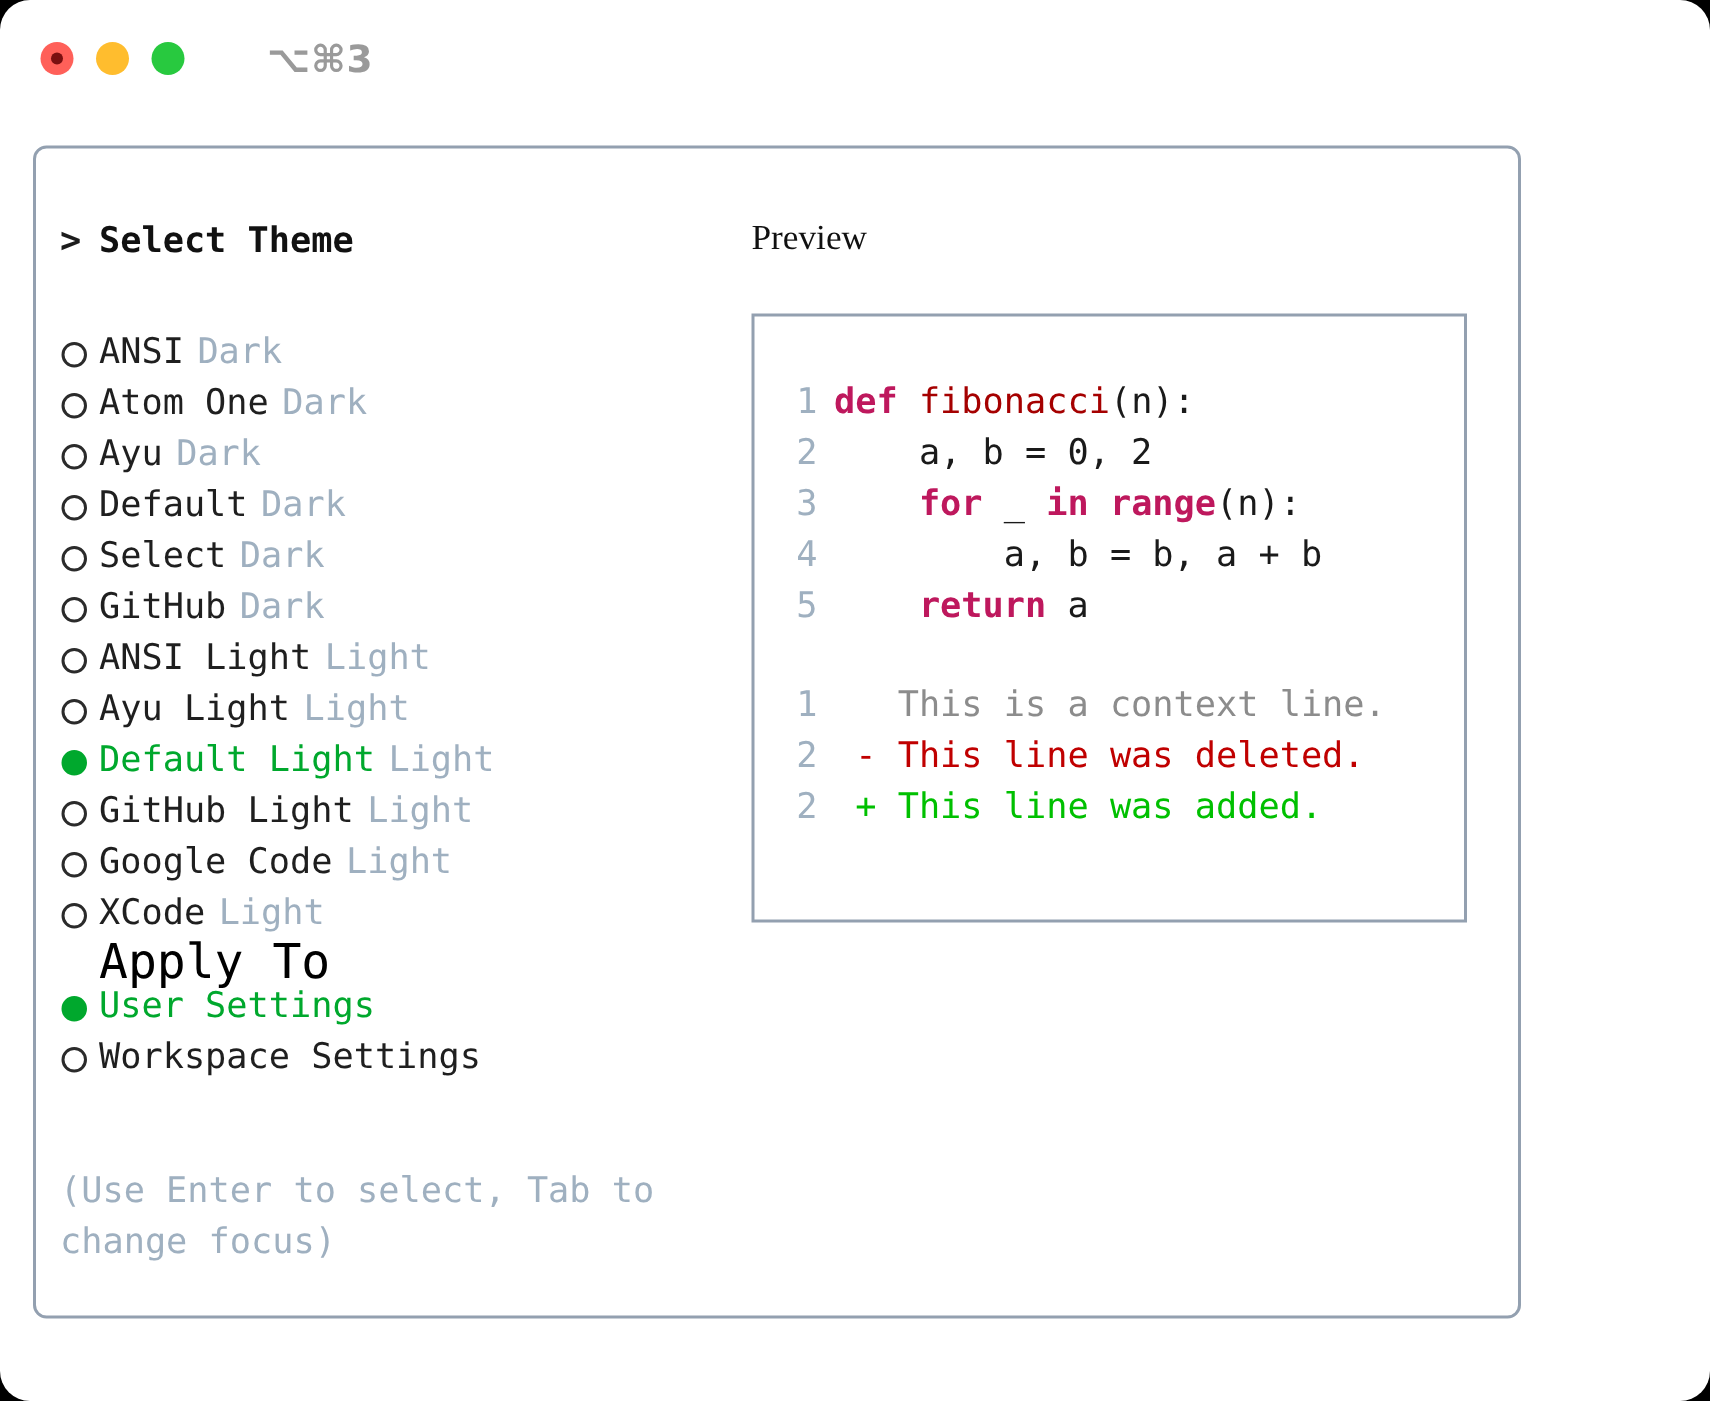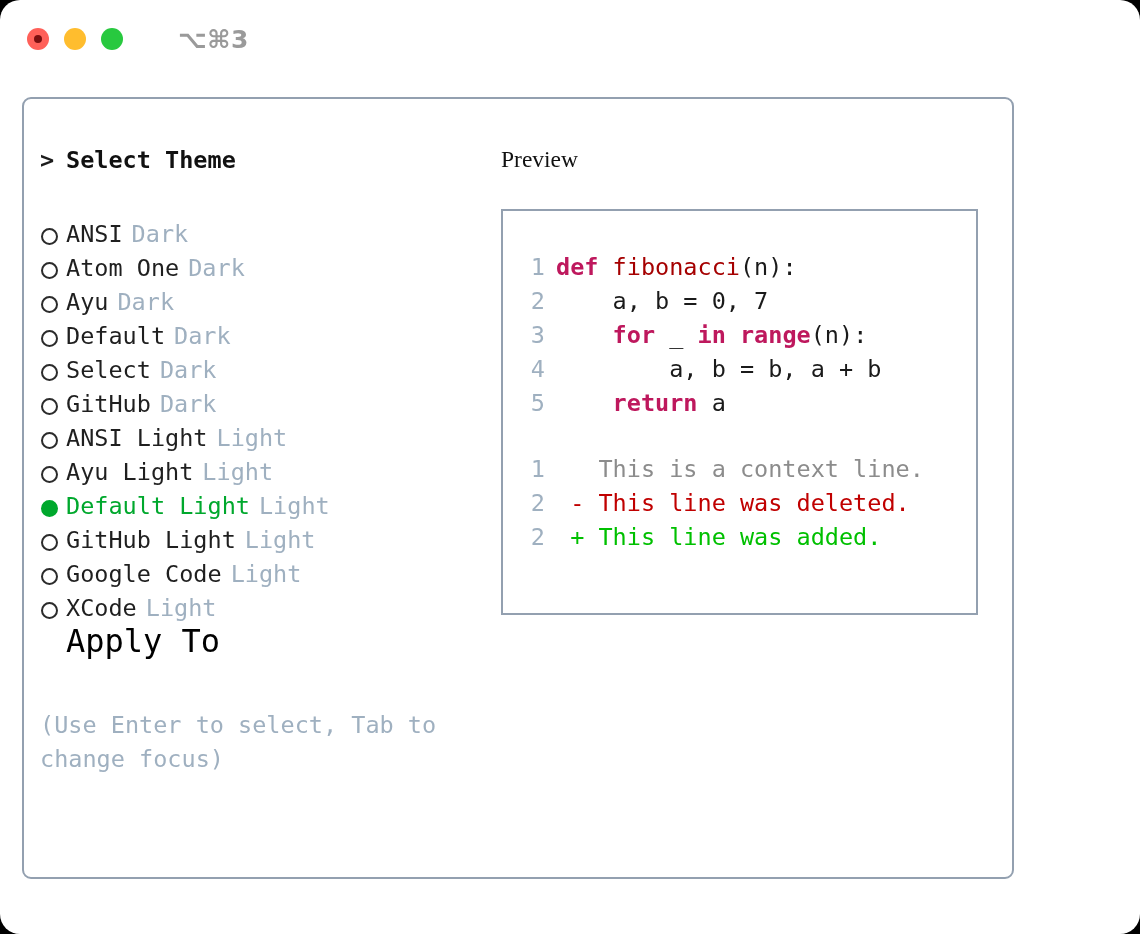--- a/index.html
+++ b/index.html
@@ -229,30 +229,34 @@
             <div class="row"><span class="bullet"></span><span class="item-label">Google Code</span><span class="tag">Light</span></div>
             <div class="row"><span class="bullet"></span><span class="item-label">XCode</span><span class="tag">Light</span></div>
           </div>
 
         <div class="spacer-row"></div>
 
         <div class="row">
           <span class="section-title">Apply To</span>
         </div>
 
+        <div id="apply-items">
+            <div class="row"><span class="bullet filled"></span><span class="item-label selected">User Settings</span></div>
+            <div class="row"><span class="bullet"></span><span class="item-label">Workspace Settings</span></div>
+          </div>
 
         <div class="hint">(Use Enter to select, Tab to change focus)</div>
       </div>
 
       <div class="right-col">
         <div class="preview-title">Preview</div>
         <div class="preview-box">
           <div id="code-lines">
               <div class="code-line"><span class="lineno">1</span><span class="tok-kw">def </span><span class="tok-fn">fibonacci</span><span class="tok-txt">(n):</span></div>
-              <div class="code-line"><span class="lineno">2</span><span class="tok-txt">    a, b = 0, 7</span></div>
+              <div class="code-line"><span class="lineno">2</span><span class="tok-txt">    a, b = 0, 2</span></div>
               <div class="code-line"><span class="lineno">3</span><span class="tok-txt">    </span><span class="tok-kw">for</span><span class="tok-txt"> _ </span><span class="tok-kw">in range</span><span class="tok-txt">(n):</span></div>
               <div class="code-line"><span class="lineno">4</span><span class="tok-txt">        a, b = b, a + b</span></div>
               <div class="code-line"><span class="lineno">5</span><span class="tok-txt">    </span><span class="tok-kw">return</span><span class="tok-txt"> a</span></div>
             </div>
           <div class="code-gap"></div>
           <div id="diff-lines">
               <div class="code-line"><span class="lineno">1</span><span class="tok-ctx">   This is a context line.</span></div>
               <div class="code-line"><span class="lineno">2</span><span class="tok-del"> - This line was deleted.</span></div>
               <div class="code-line"><span class="lineno">2</span><span class="tok-add"> + This line was added.</span></div>
             </div>

